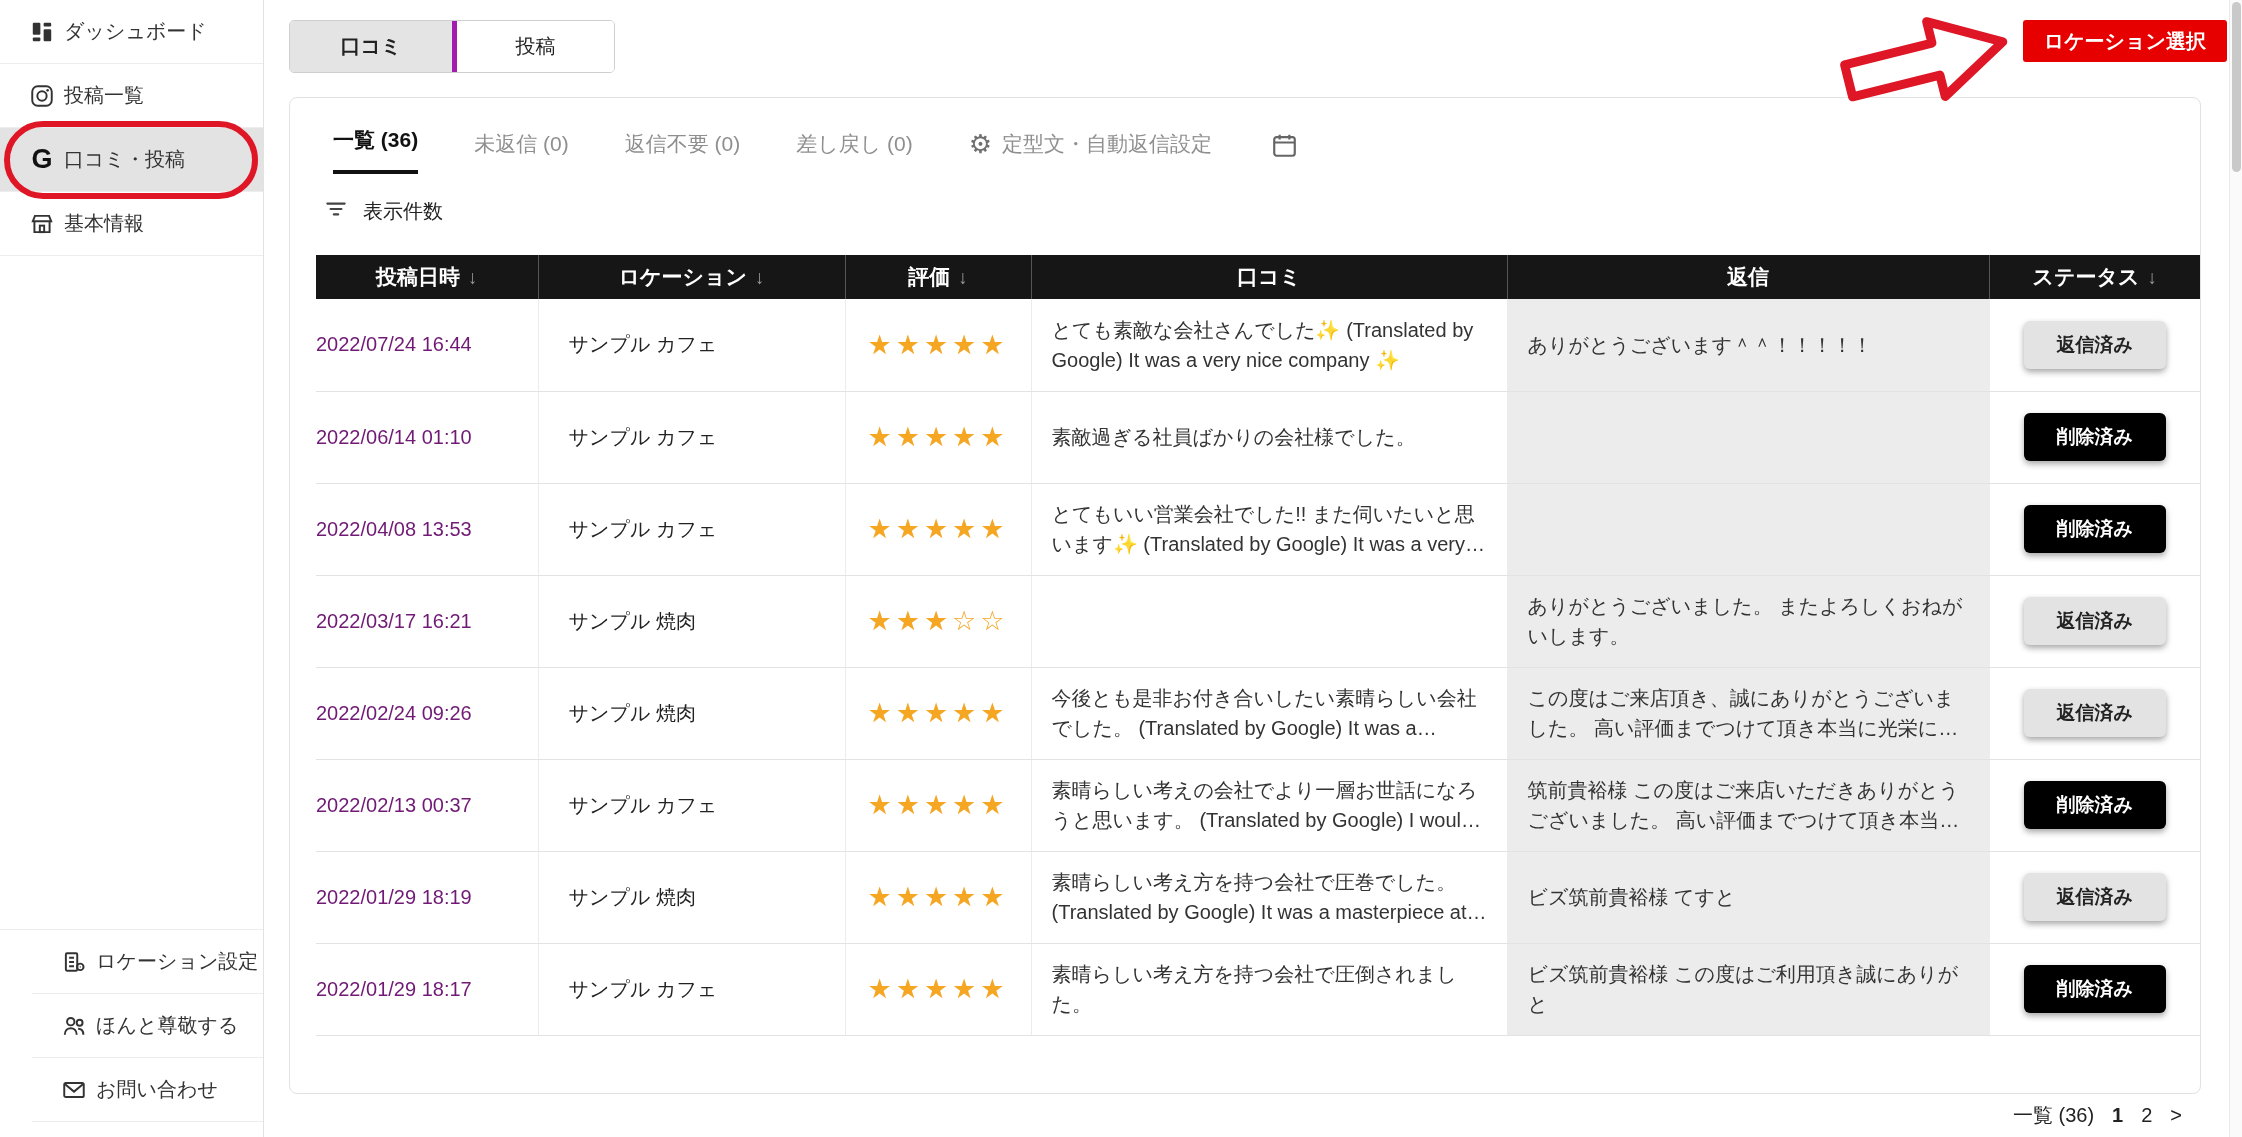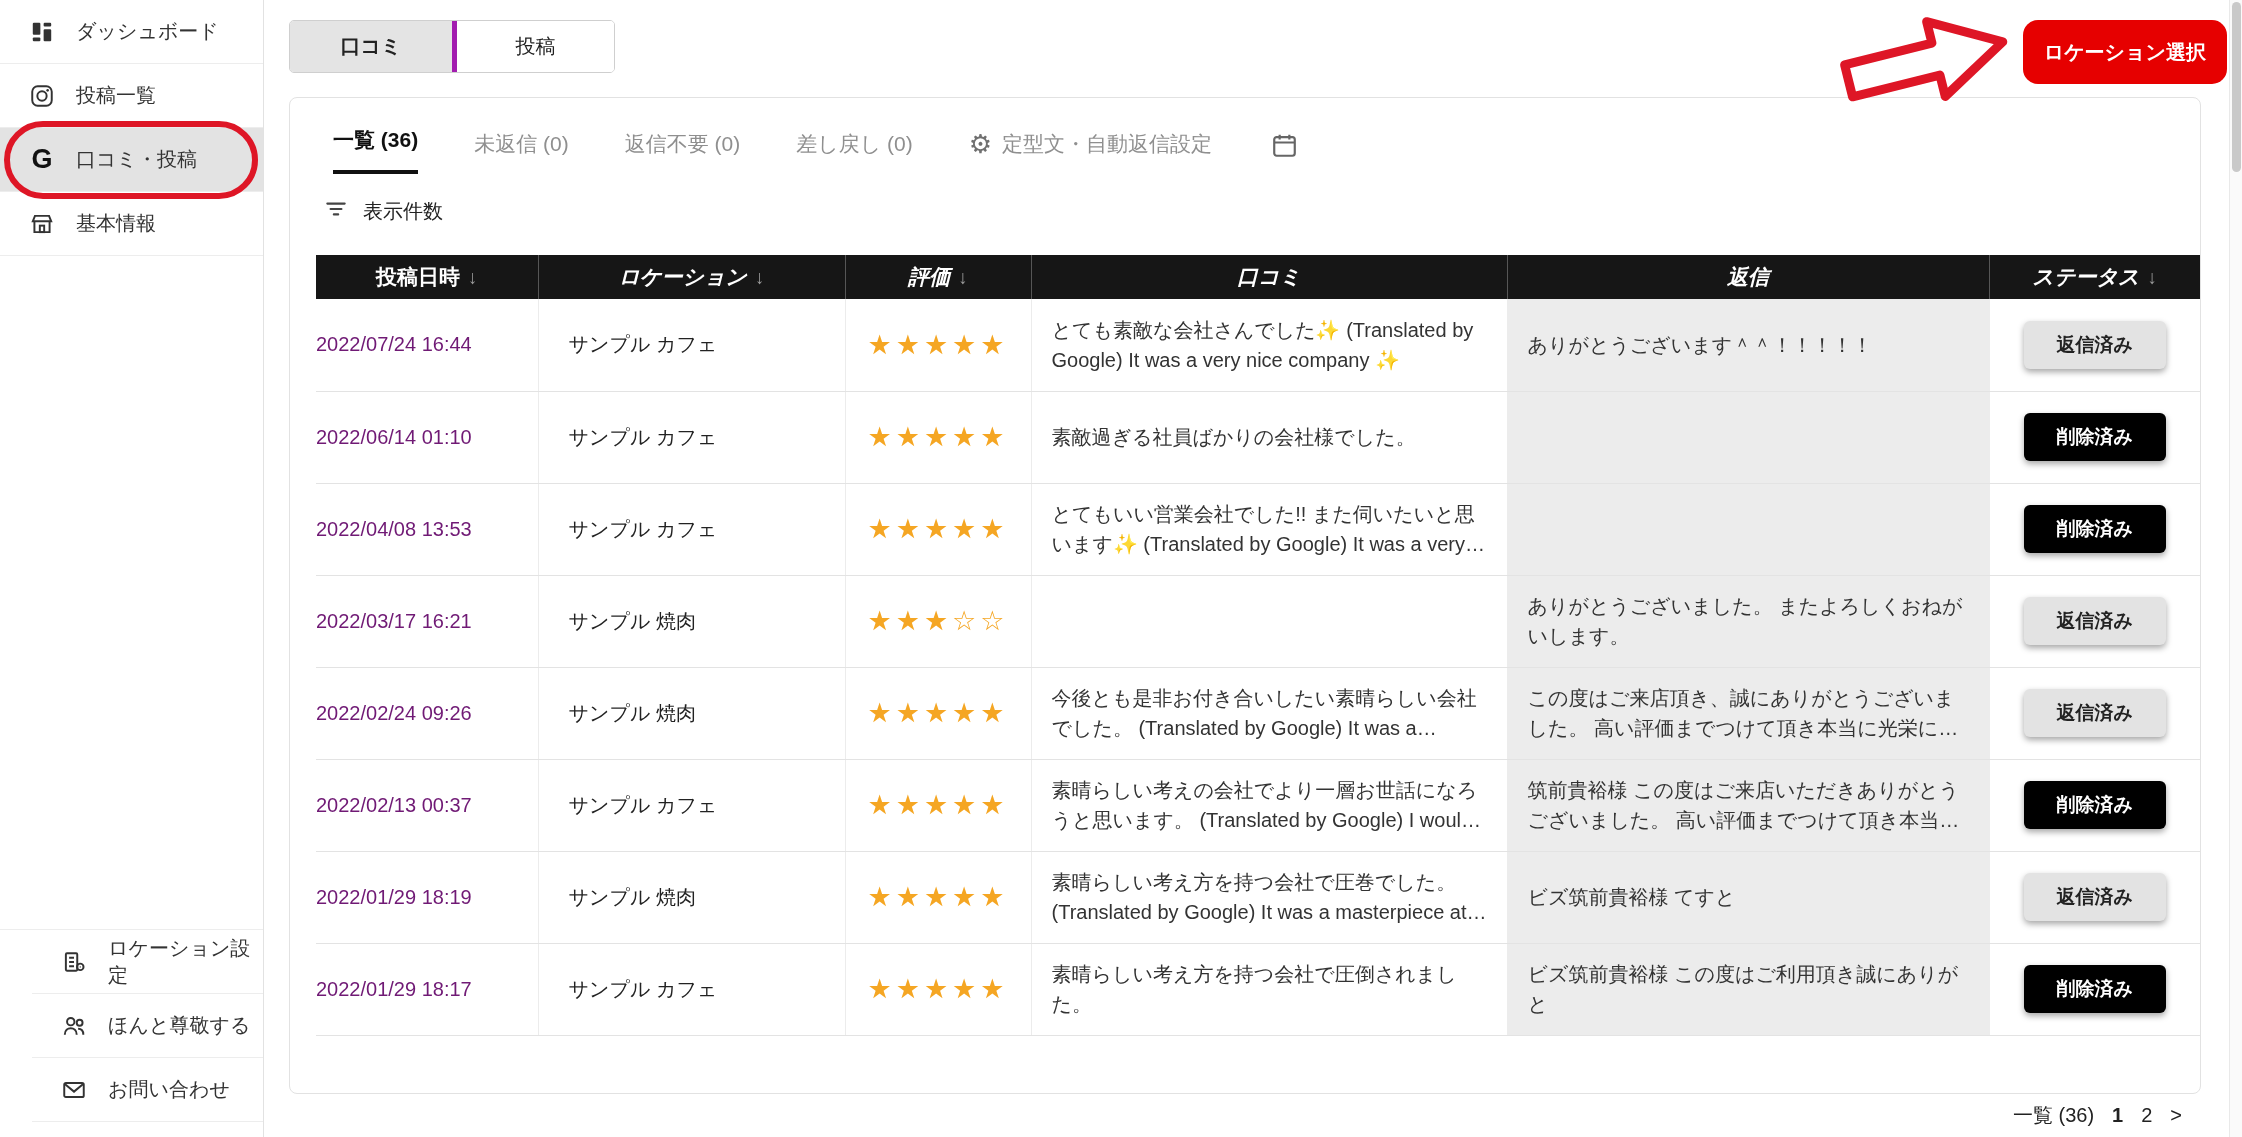--- a/index.html
+++ b/index.html
@@ -2,60 +2,60 @@
 <html style="--accent-red: #e60000; --star-orange: #f5a623; --annotation-red: #de1626; --header-bg: #161616; --active-gray: #e3e3e3; --reply-cell-bg: #ececec;"><head>
 <meta charset="utf-8">
 <style>
   * { margin:0; padding:0; box-sizing:border-box; }
   html,body { width:2242px; height:1137px; overflow:hidden; background:#fff;
     font-family:"Liberation Sans","DejaVu Sans",sans-serif; color:#222; }
   .app { display:flex; width:100%; height:100%; position:relative; }
 
   
   .sidebar { width:264px; flex-shrink:0; border-right:1px solid #e2e2e2; position:relative; background:#fff; }
-  .side-item { display:flex; align-items:center; gap:18px; height:64px; padding-left:26px;
+  .side-item { display:flex; align-items:center; gap:6px; height:64px; padding-left:26px;
     border-bottom:1px solid #ededed; font-size:20px; color:#333; cursor:pointer; }
   .side-item.active { background:var(--active-gray,#e3e3e3); }
   .side-icon { width:32px; height:30px; display:flex; align-items:center; justify-content:center; flex-shrink:0; }
   .side-icon svg { display:block; }
   .g-letter { font-size:27px; font-weight:bold; color:#111; line-height:1; }
   .sidebar-bottom { position:absolute; left:0; right:0; bottom:15px; border-top:1px solid #ededed;padding-left:32px; }
 
   
   .main { flex:1; position:relative; }
   .topbar { position:relative; height:71px; }
   .toggle-group { position:absolute; left:25px; top:20px; display:flex; border:1px solid #cfcfcf;
     border-radius:5px; overflow:hidden; background:#fff; }
   .toggle-btn { width:162px; height:51px; border:none; background:#fff; font-family:inherit;
     font-size:20px; color:#222; cursor:pointer; }
   .toggle-btn + .toggle-btn { border-left:5px solid #a21caf; }
   .toggle-btn.active { background:#e4e4e4; font-weight:bold; }
-  .location-btn { position:absolute; right:17px; top:20px; height:64px; padding:0 21px;
-    background:var(--accent-red,#e60000); color:#fff; border:none; border-radius:15px;
+  .location-btn { position:absolute; right:17px; top:20px; height:42px; padding:0 21px;
+    background:var(--accent-red,#e60000); color:#fff; border:none; border-radius:3px;
     font-family:inherit; font-size:20px; font-weight:bold; cursor:pointer; }
 
   
   .card { margin:26px 43px 0 25px; border:1px solid #e2e2e2; border-radius:8px;
     height:997px; overflow:hidden; background:#fff; }
   .tabs-row { display:flex; align-items:flex-end; gap:56px; padding:28px 0 0 43px; }
   .tab { font-size:21px; color:#8f8f8f; padding-bottom:16px; cursor:pointer; white-space:nowrap; }
   .tab.active { color:#111; font-weight:bold; border-bottom:4px solid #111; }
   .tab.with-icon { display:flex; align-items:center; gap:10px; }
   .gear-glyph { font-size:26px; color:#707070; line-height:1; }
   .calendar-tab { padding-bottom:10px; margin-left:2px; cursor:pointer; }
 
   .filter-row { display:flex; align-items:center; gap:14px; margin:22px 0 28px 33px;
     font-size:20px; color:#222; cursor:pointer; }
 
   
   .table-wrap { margin-left:26px; }
   table { border-collapse:collapse; table-layout:fixed; width:1884px; }
   thead th { background:var(--header-bg,#161616); color:#fff; font-size:21px; font-weight:bold;
     height:44px; text-align:center; white-space:nowrap; }
-  thead th + th { border-left:1px solid rgba(255,255,255,.28);font-style:italic; }
+  thead th + th { border-left:1px solid rgba(255,255,255,.28); }
   .sort-arrow { color:#9a9a9a; font-weight:normal; margin-left:8px; font-size:19px; }
   tbody td { border-bottom:1px solid #e3e3e3; height:92px; vertical-align:middle; font-size:20px; }
   tbody td + td { border-left:1px solid #ececec; }
   td.col-date { text-align:left; color:#701a75; }
   td.col-loc { padding-left:30px; }
   td.col-rating { text-align:center; }
   .stars { color:var(--star-orange,#f5a623); font-size:27px; letter-spacing:4px; white-space:nowrap; }
   td.col-review, td.col-reply { padding:10px 20px; line-height:1.5; color:#333; }
   td.col-reply { background:var(--reply-cell-bg,#ececec); }
   .clamp { display:-webkit-box; -webkit-line-clamp:2; -webkit-box-orient:vertical;

